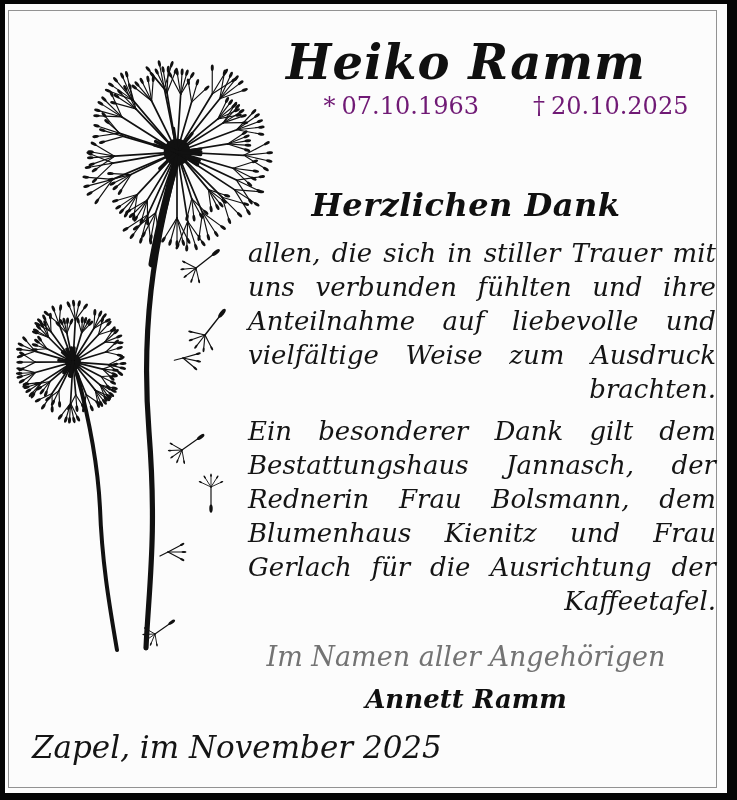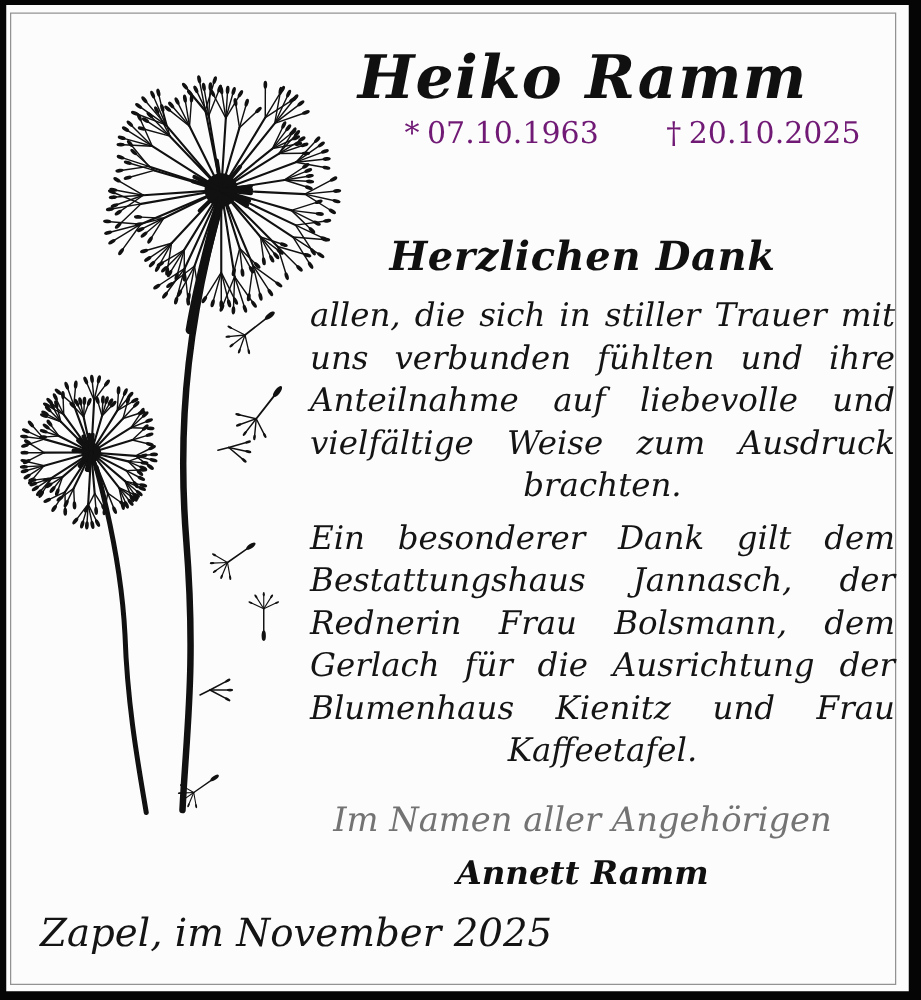--- a/index.html
+++ b/index.html
@@ -32,21 +32,21 @@
   .heading{
     top:182px;font-size:32px;font-weight:bold;font-style:italic;
     letter-spacing:.5px;color:#101010;
   }
   .para{
     font-size:26px;font-style:italic;line-height:34px;color:#141414;margin-left:16px;
   }
   .p1{top:232px;}
   .p2{top:410px;}
   .jline{text-align:justify;text-align-last:justify;}
-  .lline{text-align:center;}
+  .lline{text-align:right;}
   .closing{top:637px;font-size:27px;font-style:italic;color:#737373;}
   .signature{top:680px;font-size:26px;font-weight:bold;font-style:italic;color:#101010;}
   .placedate{left:27px;top:725px;font-size:31px;font-style:italic;color:#141414;}
 </style>
 </head>
 <body>
 
 <div class="stage">
   <div class="frame"></div>
   <div class="paper">
@@ -741,22 +741,22 @@
       <div class="jline">uns verbunden fühlten und ihre</div>
       <div class="jline">Anteilnahme auf liebevolle und</div>
       <div class="jline">vielfältige Weise zum Ausdruck</div>
       <div class="lline">brachten.</div>
     </div>
 
     <div class="abs col para p2">
       <div class="jline">Ein besonderer Dank gilt dem</div>
       <div class="jline">Bestattungshaus Jannasch, der</div>
       <div class="jline">Rednerin Frau Bolsmann, dem</div>
+      <div class="jline">Blumenhaus Kienitz und Frau</div>
       <div class="jline">Gerlach für die Ausrichtung der</div>
-      <div class="jline">Blumenhaus Kienitz und Frau</div>
       <div class="lline">Kaffeetafel.</div>
     </div>
 
     <div class="abs col center closing">Im Namen aller Angehörigen</div>
     <div class="abs col center signature">Annett Ramm</div>
     <div class="abs placedate">Zapel, im November 2025</div>
 
   </div>
 </div>
 

